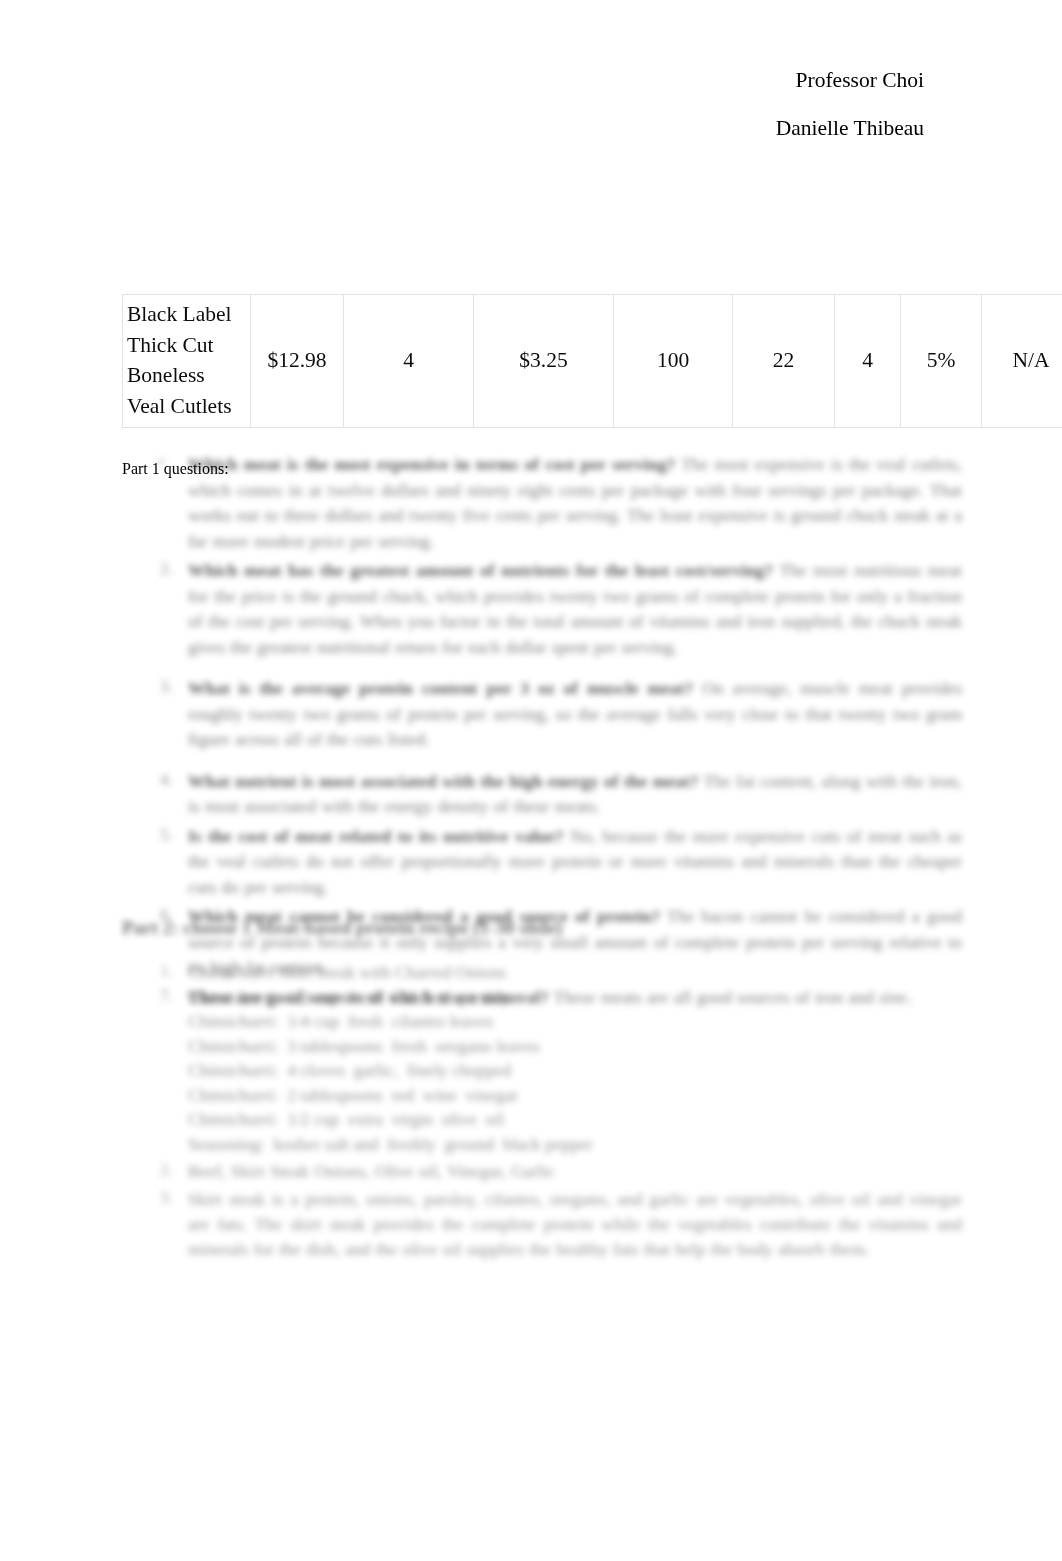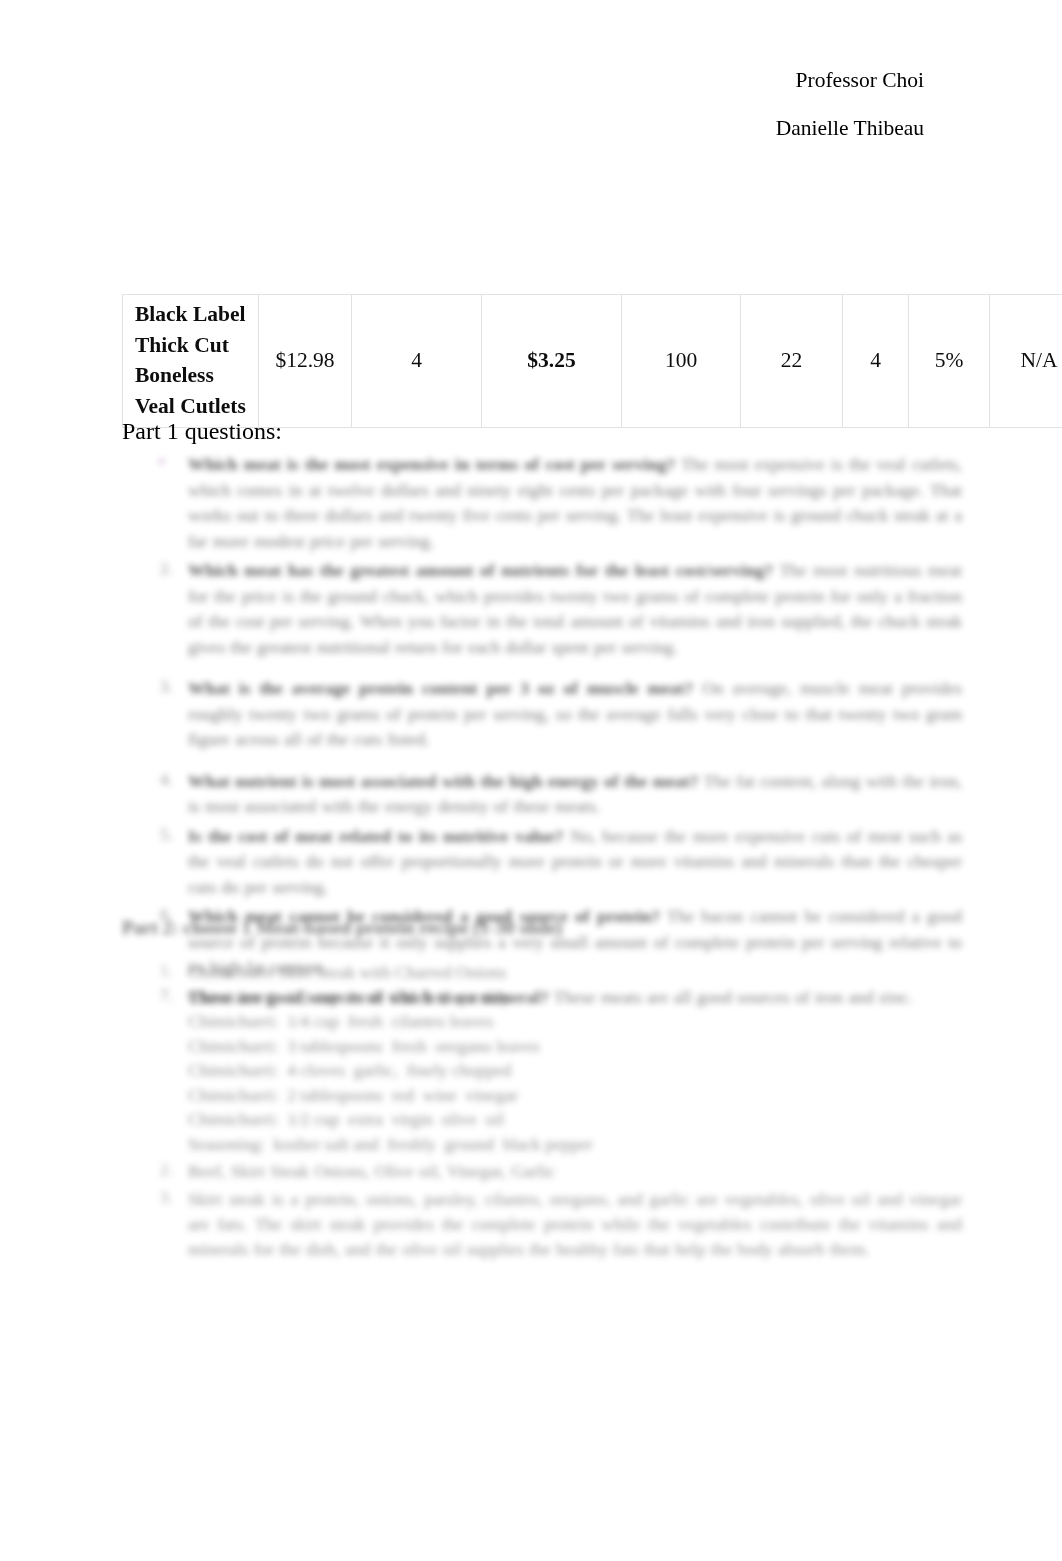--- a/index.html
+++ b/index.html
@@ -55,42 +55,41 @@
     border: 1px solid #e2e2e2;
     font-size: 21.5px;
     line-height: 30px;
     padding: 4px 6px 6px 6px;
     vertical-align: middle;
     text-align: center;
     color: #0d0d0d;
   }
   table.data-table td.name-cell {
     text-align: left;
-    padding-left: 12px;
+    padding-left: 4px;
     line-height: 30.5px;
-    font-weight: bold;
   }
 
   
   .c0 { width: 117px; }
   .c1 { width: 80px; border-radius: 10px;  }
   .c2 { width: 117px; }
-  .c3 { width: 127px; font-weight: bold; }
+  .c3 { width: 127px; }
   .c4 { width: 106px; }
   .c5 { width: 89px;  }
   .c6 { width: 53px;  }
   .c7 { width: 68px;  }
   .c8 { width: 86px;  }
 
   
   .part1-heading {
     position: absolute;
-    top: 418px;
-    left: 122px;
-    font-size: 24px;
+    top: 456px;
+    left: 122px;
+    font-size: 16px;
     line-height: 26px;
     white-space: pre;
   }
 
   
   .redacted-body {
     position: absolute;
     top: 452px;
     left: 122px;
     width: 840px;

